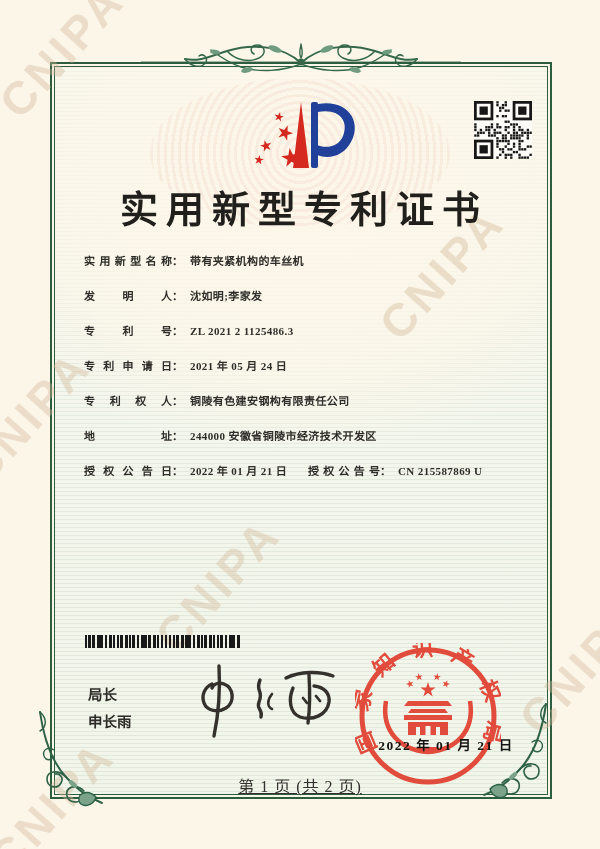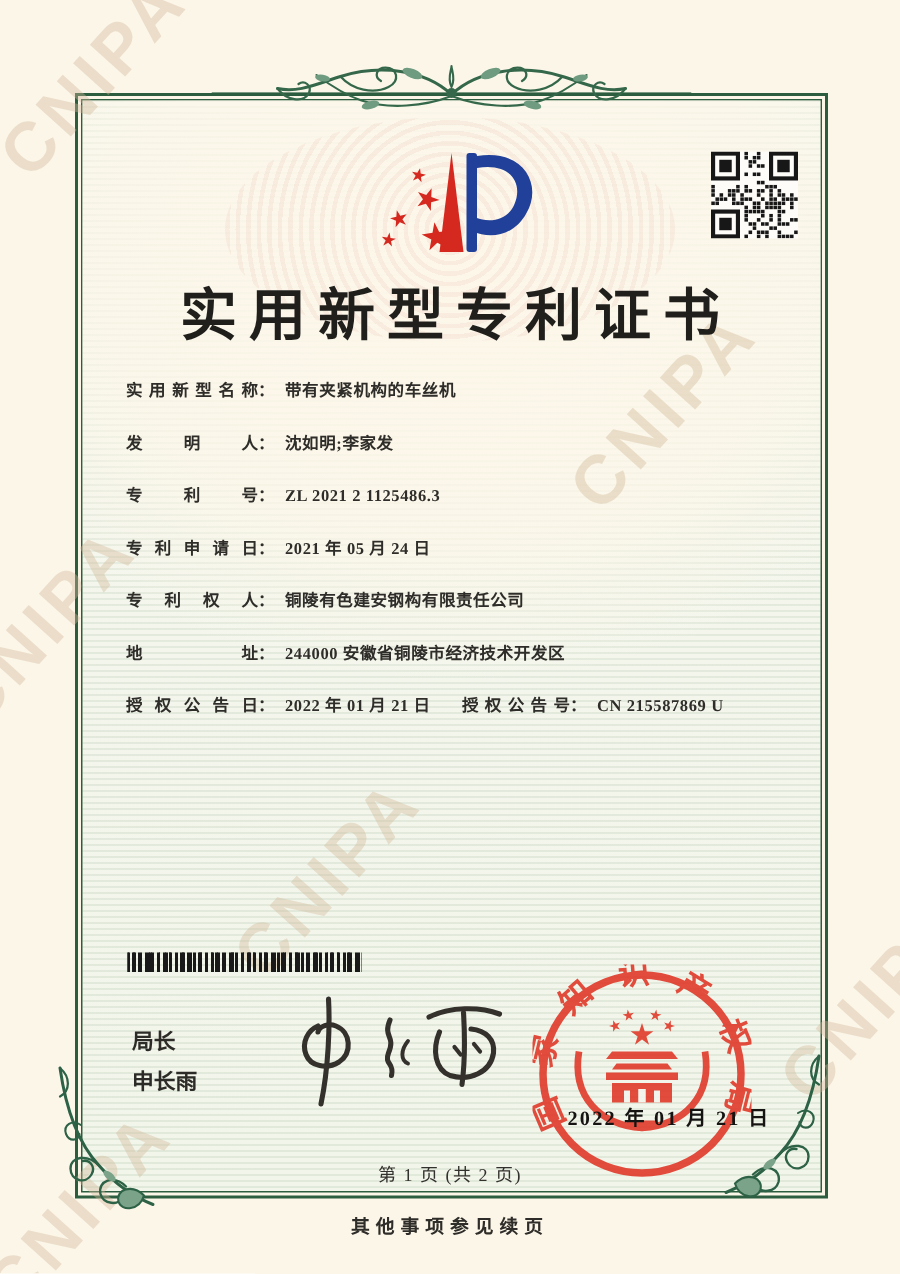--- a/index.html
+++ b/index.html
@@ -63,21 +63,21 @@
       repeating-linear-gradient(90deg,rgba(0,0,0,0) 0 3px,#191919 3px 5px,rgba(0,0,0,0) 5px 11px);
   }
   
   .director{position:absolute;left:88px;top:682px;font-size:14.5px;font-weight:700;line-height:27px;color:#2d2b27;}
   .signature{position:absolute;left:182px;top:660px;}
   .seal{position:absolute;left:355px;top:643px;opacity:0.93;}
   .seal-date{
     position:absolute;left:362px;top:734px;width:168px;text-align:center;
     font-size:13.5px;font-weight:700;letter-spacing:1.5px;color:#151412;
   }
-  .page-info{position:absolute;left:0;right:0;top:773px;text-align:center;font-size:12px;color:#33312d;letter-spacing:1px;}
+  .page-info{position:absolute;left:0;right:0;top:773px;text-align:center;font-size:16px;color:#33312d;letter-spacing:1px;text-decoration:underline;}
   .footer-note{
     position:absolute;left:0;right:0;top:807px;text-align:center;
     font-size:12.5px;font-weight:600;letter-spacing:4px;color:#2f2d29;
   }
   .garland{position:absolute;left:141px;top:40px;}
   .flourish-br{position:absolute;left:480px;top:702px;}
   .flourish-bl{position:absolute;left:34px;top:710px;transform:scaleX(-1);}
   svg{display:block;}
 </style>
 </head>
@@ -362,15 +362,14 @@
         <rect x="61" y="84" width="4" height="8"></rect>
         <rect x="70.5" y="83" width="5" height="9"></rect>
         <rect x="81" y="84" width="4" height="8"></rect>
       </g>
       <path d="M31,58 C26,88 45,107 73,109 C101,107 120,88 115,58" fill="none" stroke="#e03020" stroke-width="4.5"></path>
     </g>
   </svg>
   <div class="seal-date">2022 年 01 月 21 日</div>
 
   <div class="page-info">第 1 页 (共 2 页)</div>
-  <div class="footer-note">其他事项参见续页</div>
 
 </div>
 
 </body></html>

